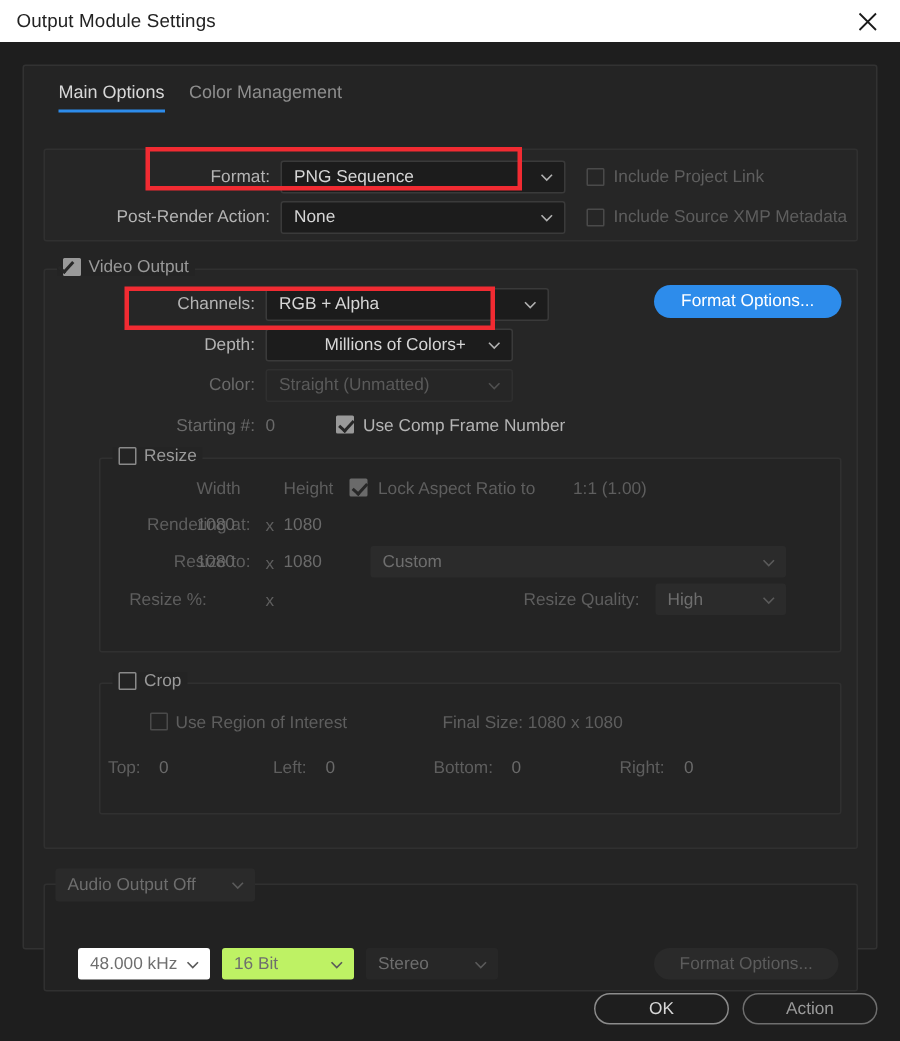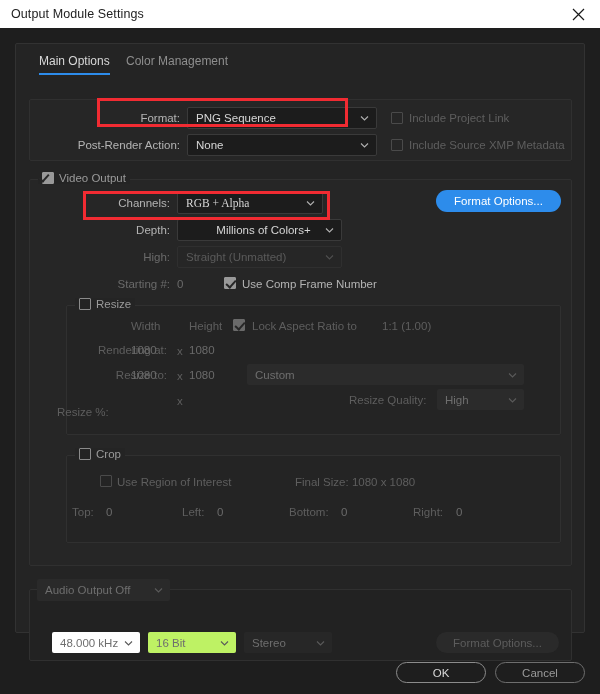--- a/index.html
+++ b/index.html
@@ -232,40 +232,40 @@
     </div>
 
     <div class="group" style="left:13px; top:135px; width:543px; height:387px;">
 
       <div class="group-legend">
         <span class="cb checked static"></span>
         <span>Video Output</span>
       </div>
 
       <span class="lbl" style="left:60px; top:17px; width:80px; text-align:right;">Channels:</span>
-      <div class="select" style="left:147px; top:12px; width:146px;font-family:Liberation Serif, serif;">
+      <div class="select" style="left:147px; top:12px; width:189px;">
         <span class="sel-text">RGB + Alpha</span>
         <span class="chev">
           <svg width="9" height="9" viewBox="0 0 9 9">
               <path d="M1 3 L4.5 6.5 L8 3" stroke="#b0b0b0" stroke-width="1.1" fill="none"></path>
             </svg>
         </span>
       </div>
 
       <span class="lbl" style="left:60px; top:44px; width:80px; text-align:right;">Depth:</span>
       <div class="select" style="left:147px; top:39px; width:165px;justify-content:center;">
         <span class="sel-text">Millions of Colors+</span>
         <span class="chev">
           <svg width="9" height="9" viewBox="0 0 9 9">
               <path d="M1 3 L4.5 6.5 L8 3" stroke="#b0b0b0" stroke-width="1.1" fill="none"></path>
             </svg>
         </span>
       </div>
 
-      <span class="lbl dim" style="left:60px; top:71px; width:80px; text-align:right;">High:</span>
+      <span class="lbl dim" style="left:60px; top:71px; width:80px; text-align:right;">Color:</span>
       <div class="select disabled" style="left:147px; top:66px; width:165px;">
         <span class="sel-text">Straight (Unmatted)</span>
         <span class="chev">
           <svg width="9" height="9" viewBox="0 0 9 9">
               <path d="M1 3 L4.5 6.5 L8 3" stroke="#4f4f4f" stroke-width="1.1" fill="none"></path>
             </svg>
         </span>
       </div>
 
       <span class="lbl dim" style="left:60px; top:98px; width:80px; text-align:right;">Starting #:</span>
@@ -300,21 +300,21 @@
 
         <div class="select flat" style="left:180px; top:58px; width:277px; height:21px;">
           <span class="sel-text">Custom</span>
           <span class="chev">
             <svg width="9" height="9" viewBox="0 0 9 9">
                 <path d="M1 3 L4.5 6.5 L8 3" stroke="#5a5a5a" stroke-width="1.1" fill="none"></path>
               </svg>
           </span>
         </div>
 
-        <span class="lbl dimmer" style="left:-10px; top:100px; width:110px; text-align:left;">Resize %:</span>
+        <span class="lbl dimmer" style="left:-10px; top:88px; width:110px; text-align:center;">Resize %:</span>
         <span class="lbl dimmer" style="left:110px; top:89px;">x</span>
 
         <span class="lbl dimmer" style="left:282px; top:88px;">Resize Quality:</span>
         <div class="select flat" style="left:370px; top:83px; width:87px; height:21px;">
           <span class="sel-text">High</span>
           <span class="chev">
             <svg width="9" height="9" viewBox="0 0 9 9">
                 <path d="M1 3 L4.5 6.5 L8 3" stroke="#5a5a5a" stroke-width="1.1" fill="none"></path>
               </svg>
           </span>
@@ -378,17 +378,17 @@
               <path d="M1 3 L4.5 6.5 L8 3" stroke="#5a5a5a" stroke-width="1.1" fill="none"></path>
             </svg>
         </span>
       </div>
 
       <button class="btn-ghost" style="left:406px; top:42px; width:123px; height:21px;">Format Options...</button>
     </div>
   </div>
 
   <button class="btn-pill" style="left:396px; top:634px; width:90px; height:21px;">OK</button>
-  <button class="btn-pill secondary" style="left:495px; top:634px; width:90px; height:21px;">Cancel</button>
+  <button class="btn-pill secondary" style="left:495px; top:634px; width:90px; height:21px;">Action</button>
 </div>
 
 <div class="redbox" style="left:97px; top:98px; width:251px; height:29px;"></div>
 <div class="redbox" style="left:83px; top:191px; width:247px; height:29px;"></div>
 
 </body></html>

